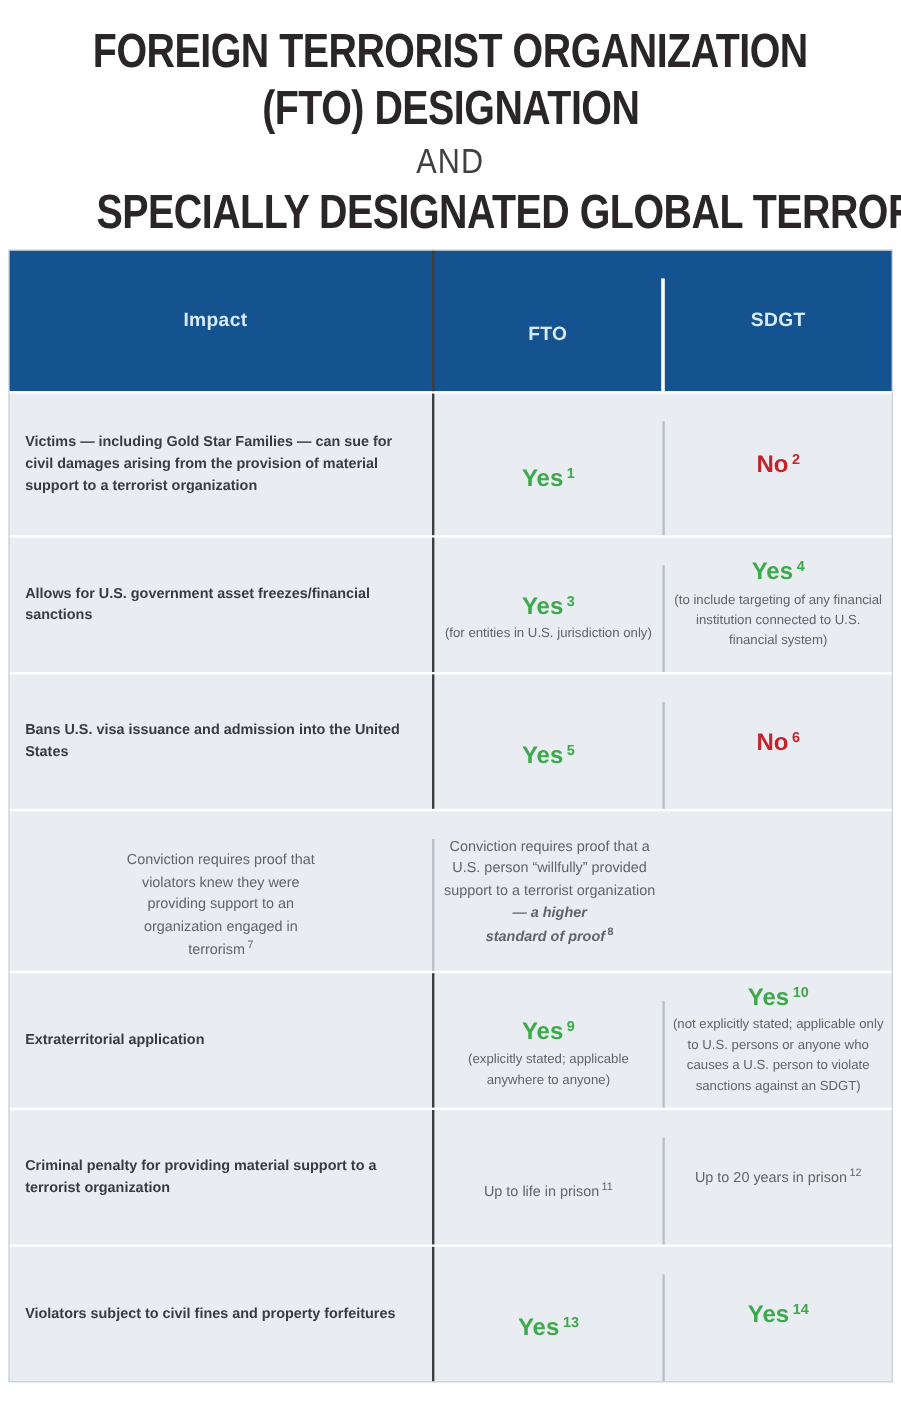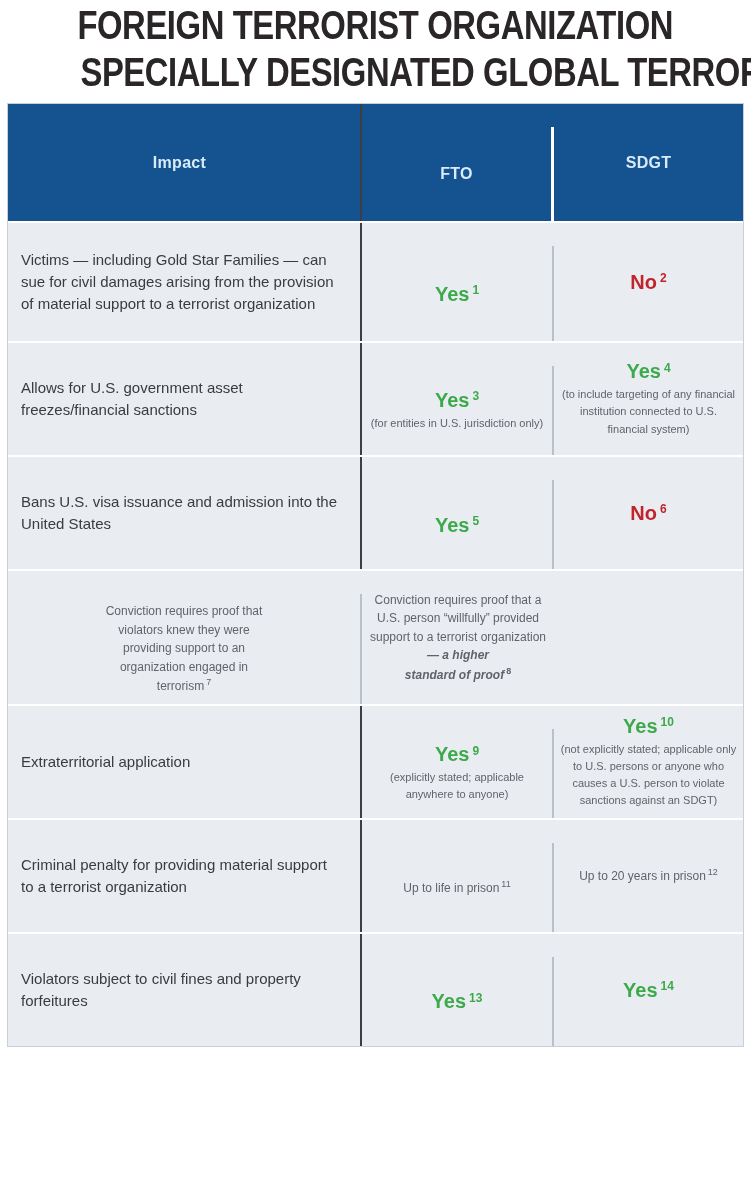--- a/index.html
+++ b/index.html
@@ -15,21 +15,21 @@
     --table-border:#C9CFD6;
     --title-text:#2A2627;
   }
   html,body{margin:0;padding:0;background:#fff;}
   .page{
     width:751px;height:1177px;background:#fff;overflow:hidden;
     font-family:"Liberation Sans","DejaVu Sans",sans-serif;
     -webkit-font-smoothing:antialiased;
   }
   
-  .titleblock{padding-top:2px;text-align:center;}
+  .titleblock{padding-top:20px;text-align:center;}
   .bigtitle{
     font-weight:bold;color:var(--title-text);
     font-size:40px;line-height:47px;letter-spacing:-0.5px;
     white-space:nowrap;
   }
   .bigtitle .squeeze{display:inline-block;transform:scaleX(0.82);transform-origin:center;}
   .connector{
     color:#404041;font-size:29px;line-height:34px;font-weight:400;
     margin:4px 0 2px;letter-spacing:1px;
   }
@@ -52,21 +52,21 @@
     padding:10px 22px 10px 13px;
     border-right:2px solid var(--dark-divider);
   }
   .c-fto{border-right:2px solid var(--light-divider);margin-top:23px;}
   .thead .c-fto{border-right:3px solid #ffffff;}
   .thead .cell{
     color:var(--header-text);font-size:16px;font-weight:bold;letter-spacing:0.3px;
     align-items:center;text-align:right;
   }
   .impact-text{
-    color:var(--impact-text);font-size:15px;line-height:1.48;font-weight:400;
+    color:var(--impact-text);font-size:12px;line-height:1.48;font-weight:700;
     max-width:330px;
   }
   .verdict{font-size:20px;font-weight:bold;line-height:1.1;}
   .verdict.green{color:var(--yes-green);}
   .verdict.red{color:var(--no-red);}
   .verdict sup.fn{font-size:12px;font-weight:bold;margin-left:3px;position:relative;top:1px;}
   .caption{
     margin-top:4px;color:var(--muted-text);font-size:11px;line-height:1.55;
     max-width:178px;
   }
@@ -79,20 +79,22 @@
   }
   .smalltext .em sup.fn{font-style:normal;}
 </style>
 </head>
 <body>
 
 <div class="page">
 
   <header class="titleblock">
     <div class="bigtitle"><span class="squeeze">FOREIGN TERRORIST ORGANIZATION</span></div>
+    <div class="bigtitle"><span class="squeeze">(FTO) DESIGNATION</span></div>
+    <div class="connector"><span class="squeeze">AND</span></div>
     <div class="bigtitle"><span class="squeeze">SPECIALLY DESIGNATED GLOBAL TERRORIST</span></div>
   </header>
 
   <div class="table">
     <div class="trow thead">
       <div class="cell c-impact">Impact</div>
       <div class="cell c-fto">FTO</div>
       <div class="cell c-sdgt">SDGT</div>
     </div>
 

